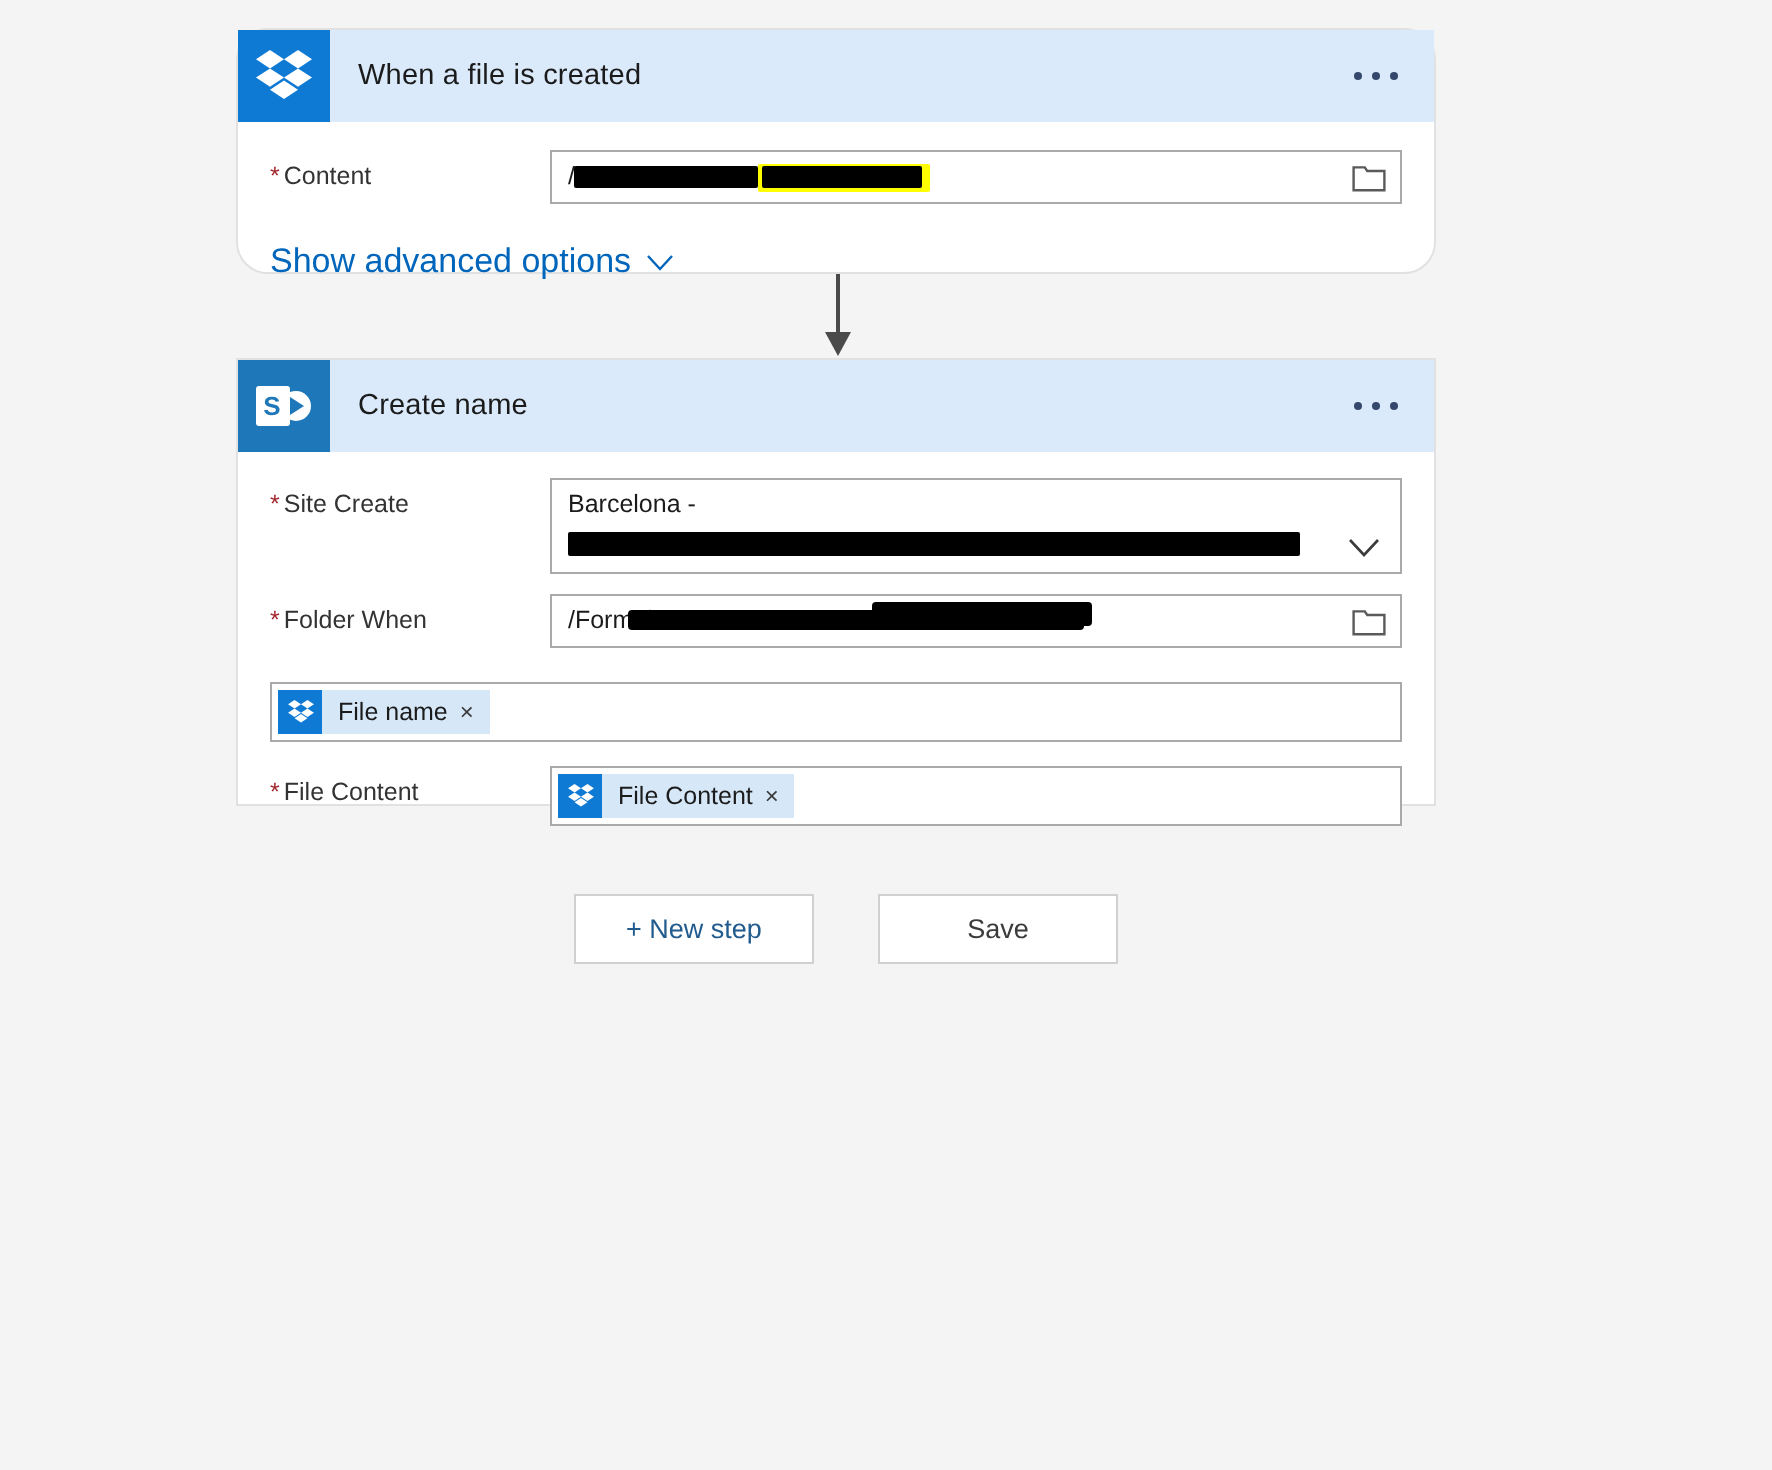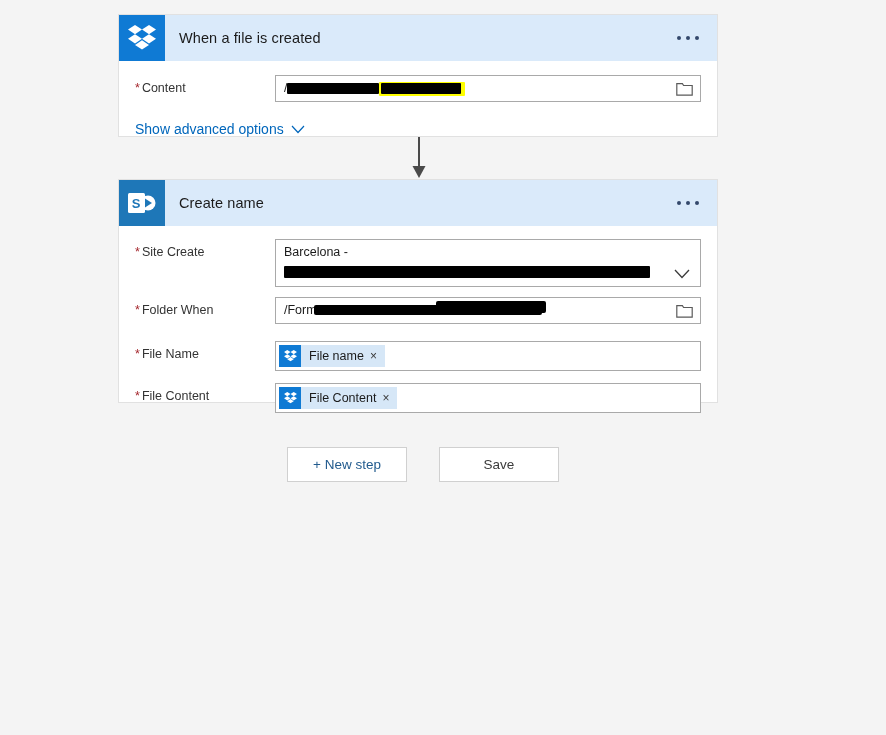--- a/index.html
+++ b/index.html
@@ -30,20 +30,21 @@
     position: absolute;
     background: #ffffff;
     border: 1px solid #e1e1e1;
     box-sizing: border-box;
   }
   #card-trigger {
     left: 118px;
     top: 14px;
     width: 600px;
     height: 123px;
+    border-radius: 16px;
   }
   #card-action {
     left: 118px;
     top: 179px;
     width: 600px;
     height: 224px;
   }
 
   .card-header {
     height: 46px;
@@ -197,21 +198,21 @@
     cursor: pointer;
     line-height: 1;
   }
 
   
   .adv-link {
     display: inline-flex;
     align-items: center;
     gap: 7px;
     color: #0066bb;
-    font-size: 14px;
+    font-size: 17px;
     cursor: pointer;
     padding: 0;
   }
 
   
   .connector {
     position: absolute;
     left: 410px;
     top: 137px;
     width: 18px;
@@ -355,23 +356,20 @@
           </div>
           <span class="field-icon">
             <svg width="17" height="15" viewBox="0 0 17 15" aria-hidden="true">
               <path d="M0.8 2.2 H6.4 L7.6 4 H16.2 V13.6 H0.8 Z" fill="none" stroke="#5a5a5a" stroke-width="1.2"></path>
             </svg>
           </span>
         </div>
       </div>
 
       <div class="row" style="margin-top:10px;">
-        <div class="row-label">
-          <span class="req">*</span><span>File Name</span>
-        </div>
         <div class="field">
           <span class="token">
             <span class="token-icon">
               <svg width="13" height="12" viewBox="0 0 28 26" aria-hidden="true">
                 <polygon points="7,0 0,4.6 7,9.2 14,4.6" fill="#ffffff"></polygon>
                 <polygon points="21,0 14,4.6 21,9.2 28,4.6" fill="#ffffff"></polygon>
                 <polygon points="7,9.2 0,13.8 7,18.4 14,13.8" fill="#ffffff"></polygon>
                 <polygon points="21,9.2 14,13.8 21,18.4 28,13.8" fill="#ffffff"></polygon>
                 <polygon points="7,19.9 14,15.3 21,19.9 14,24.5" fill="#ffffff"></polygon>
               </svg>

